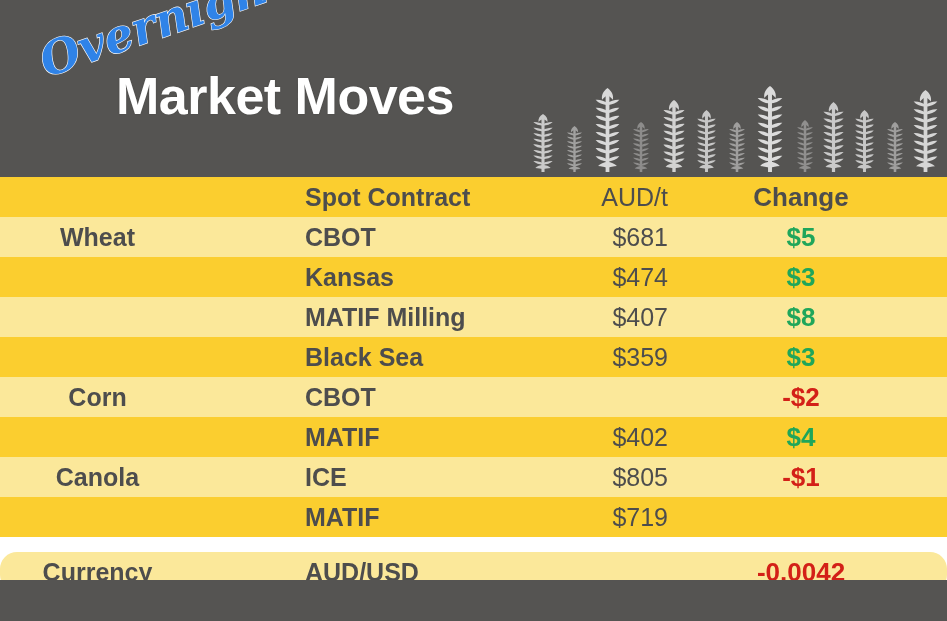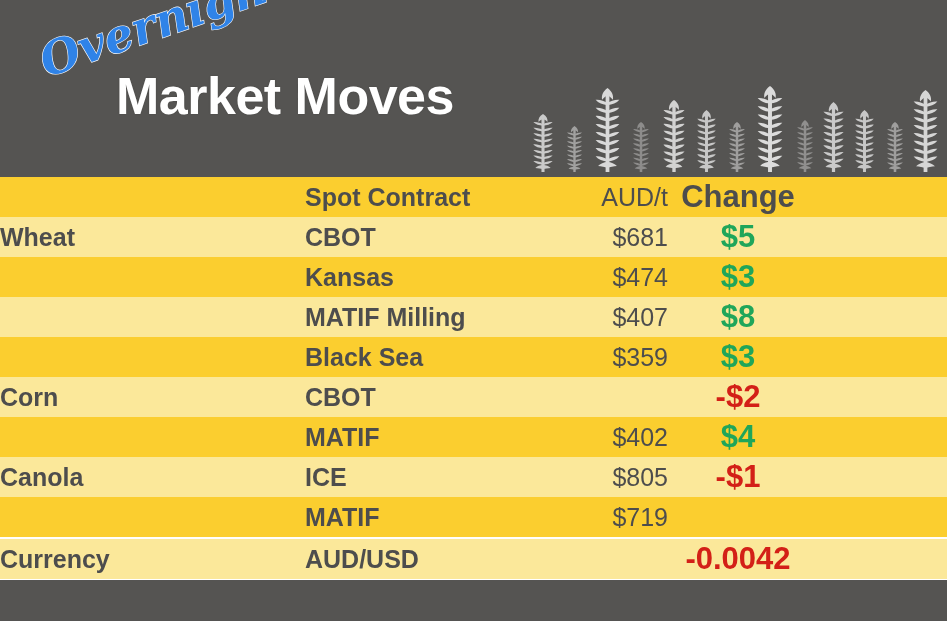--- a/index.html
+++ b/index.html
@@ -84,30 +84,30 @@
     background: #ffffff;
   }
   .t-row {
     position: relative;
     height: 40px;
     width: 947px;
     box-sizing: border-box;
   }
   .t-row.gold  { background: #fbce2f; }
   .t-row.pale  { background: #fbe89a; }
-  .t-row.sep-top { margin-top: 2px; }
+  .t-row.sep-top { margin-top: 15px; border-radius: 17px; }
 
   .c-commodity {
     position: absolute;
     left: 0;
     top: 0;
     width: 195px;
     height: 40px;
     line-height: 40px;
-    text-align: left;
+    text-align: center;
     font-size: 25px;
     font-weight: bold;
     color: #4d4d4d;
     white-space: nowrap;
   }
   .c-contract {
     position: absolute;
     left: 305px;
     top: 0;
     height: 40px;
@@ -126,27 +126,27 @@
     height: 40px;
     line-height: 40px;
     text-align: right;
     font-size: 25px;
     font-weight: normal;
     color: #4d4d4d;
     white-space: nowrap;
   }
   .c-change {
     position: absolute;
-    left: 644px;
+    left: 707px;
     top: 0;
     width: 188px;
     height: 40px;
     line-height: 40px;
     text-align: center;
-    font-size: 31px;
+    font-size: 26px;
     font-weight: bold;
     white-space: nowrap;
   }
   .c-change.up   { color: #1fa65a; }
   .c-change.down { color: #d32017; }
   .c-change.head { color: #4d4d4d; }
   .c-contract.head, .c-price.head { color: #4d4d4d; }
 
   
   #footer-band {

